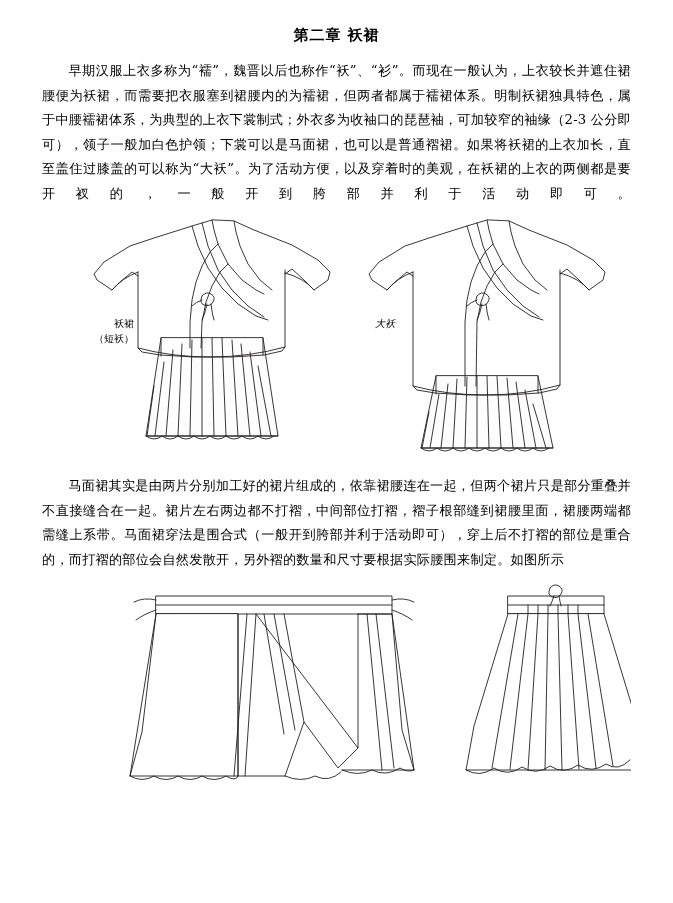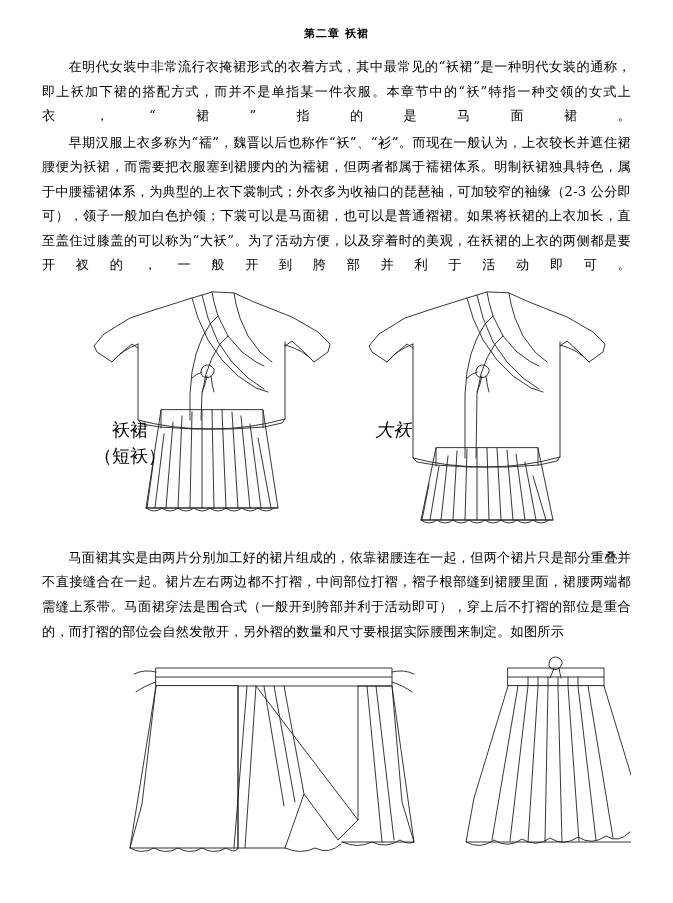--- a/index.html
+++ b/index.html
@@ -17,21 +17,21 @@
   }
   .page {
     width: 673px;
     height: 903px;
     position: relative;
     box-sizing: border-box;
     padding: 0 42px;
   }
   .chapter-title {
     text-align: center;
-    font-size: 11px;
+    font-size: 15px;
     font-weight: bold;
     letter-spacing: 1px;
     margin-top: 26px;
     margin-bottom: 14px;
     font-family: "DejaVu Serif", serif;
   }
   p.body-text {
     font-size: 13.2px;
     line-height: 1.86;
     text-align: justify;
@@ -41,46 +41,44 @@
     letter-spacing: 0.2px;
   }
   p.body-text.last-left {
     text-align-last: left;
   }
   .figure-block {
     position: relative;
     width: 100%;
   }
   .fig-caption {
-    font-size: 18px;
+    font-size: 10px;
     line-height: 1.45;
     position: absolute;
     white-space: pre-line;
-    text-align: center;
-    margin-top: 28px;
+    text-align: right;
   }
   #figure1 {
     height: 258px;
     margin-top: 10px;
   }
   #figure2 {
     height: 225px;
     margin-top: 8px;
   }
   svg { display: block; }
   .drawing { position: absolute; left: 0; top: 0; }
 </style>
 </head>
 <body>
 
 <div class="page">
 
   <div class="chapter-title">第二章  袄裙</div>
 
-  <p class="body-text">在明代女装中非常流行衣掩裙形式的衣着方式，其中最常见的“袄裙”是一种明代女装的通称，即上袄加下裙的搭配方式，而并不是单指某一件衣服。本章节中的“袄”特指一种交领的女式上衣，“裙”指的是马面裙。</p>
   <p class="body-text">早期汉服上衣多称为“襦”，魏晋以后也称作“袄”、“衫”。而现在一般认为，上衣较长并遮住裙腰便为袄裙，而需要把衣服塞到裙腰内的为襦裙，但两者都属于襦裙体系。明制袄裙独具特色，属于中腰襦裙体系，为典型的上衣下裳制式；外衣多为收袖口的琵琶袖，可加较窄的袖缘（2-3 公分即可），领子一般加白色护领；下裳可以是马面裙，也可以是普通褶裙。如果将袄裙的上衣加长，直至盖住过膝盖的可以称为“大袄”。为了活动方便，以及穿着时的美观，在袄裙的上衣的两侧都是要开衩的，一般开到胯部并利于活动即可。</p>
 
   <div class="figure-block" id="figure1">
     <svg class="drawing" width="589" height="258" viewBox="0 0 589 258">
       <g fill="none" stroke="#231f20" stroke-width="0.9" stroke-linejoin="round" stroke-linecap="round">
 
         <path d="M119 122 L104 220 L236 220 L221 122 Z" fill="#fdfdfd"></path>
         <path d="M112 170 L105 220"></path>
         <path d="M122 146 L113 220"></path>
         <path d="M131 134 L124 220"></path>

